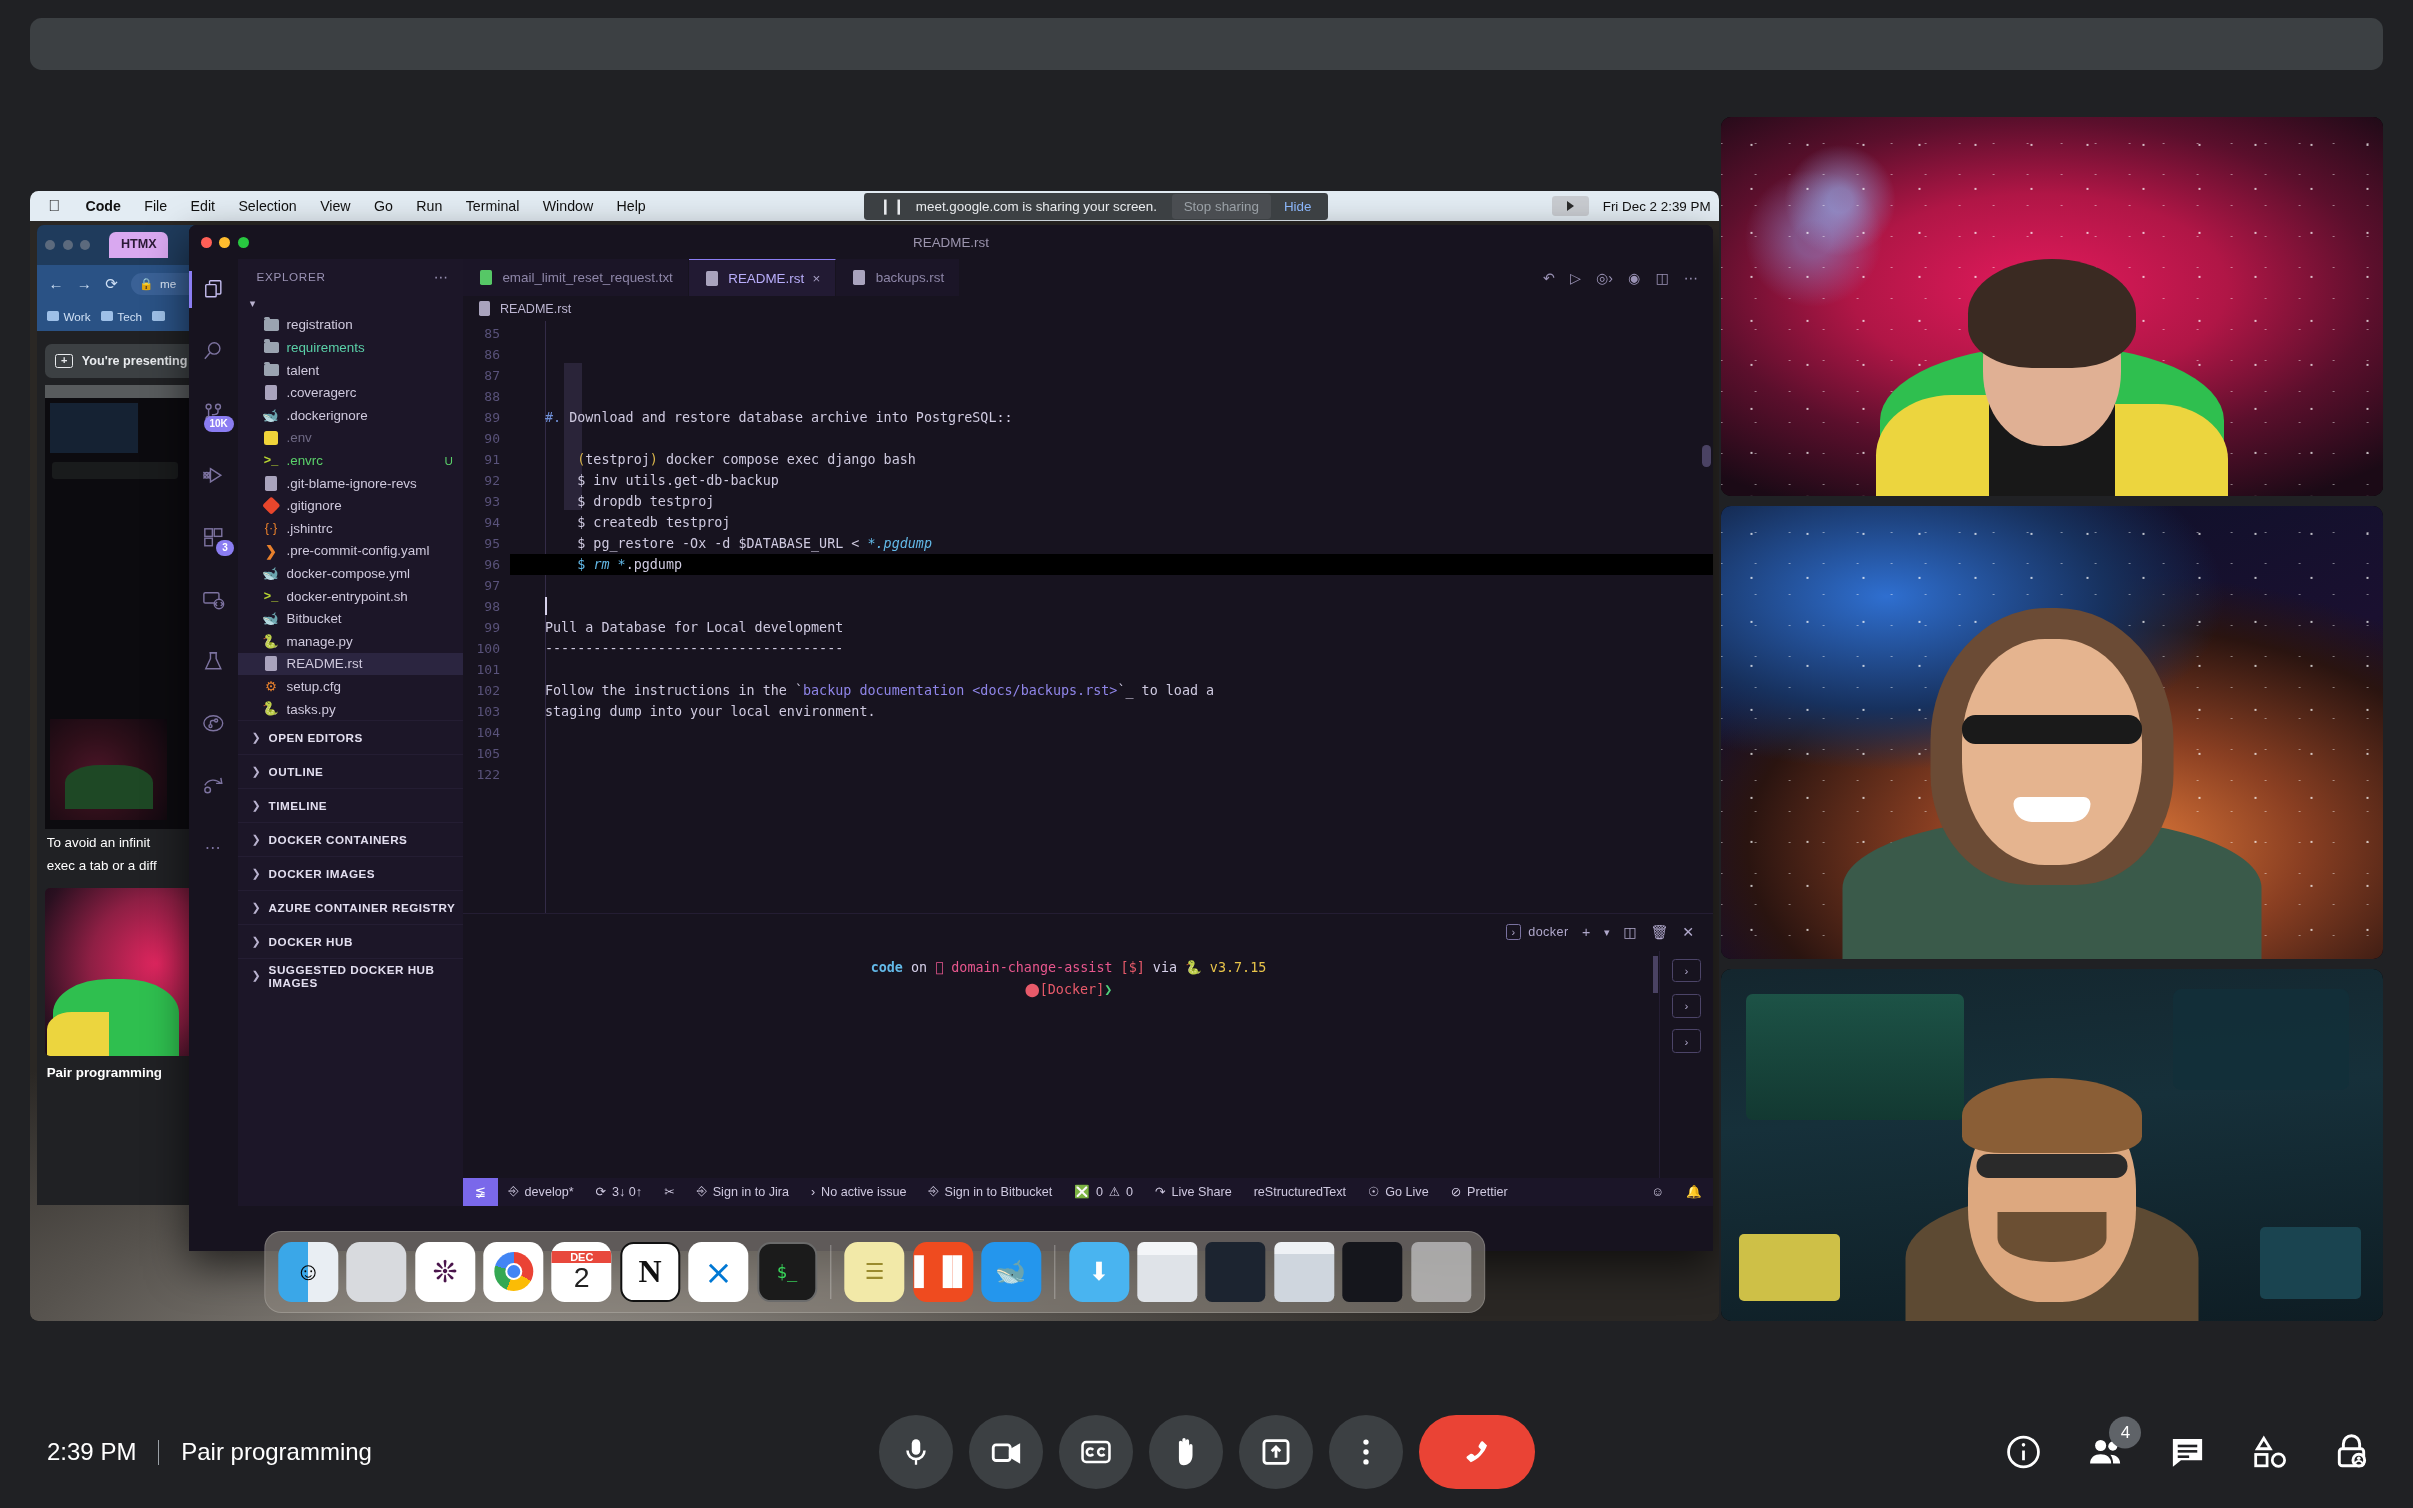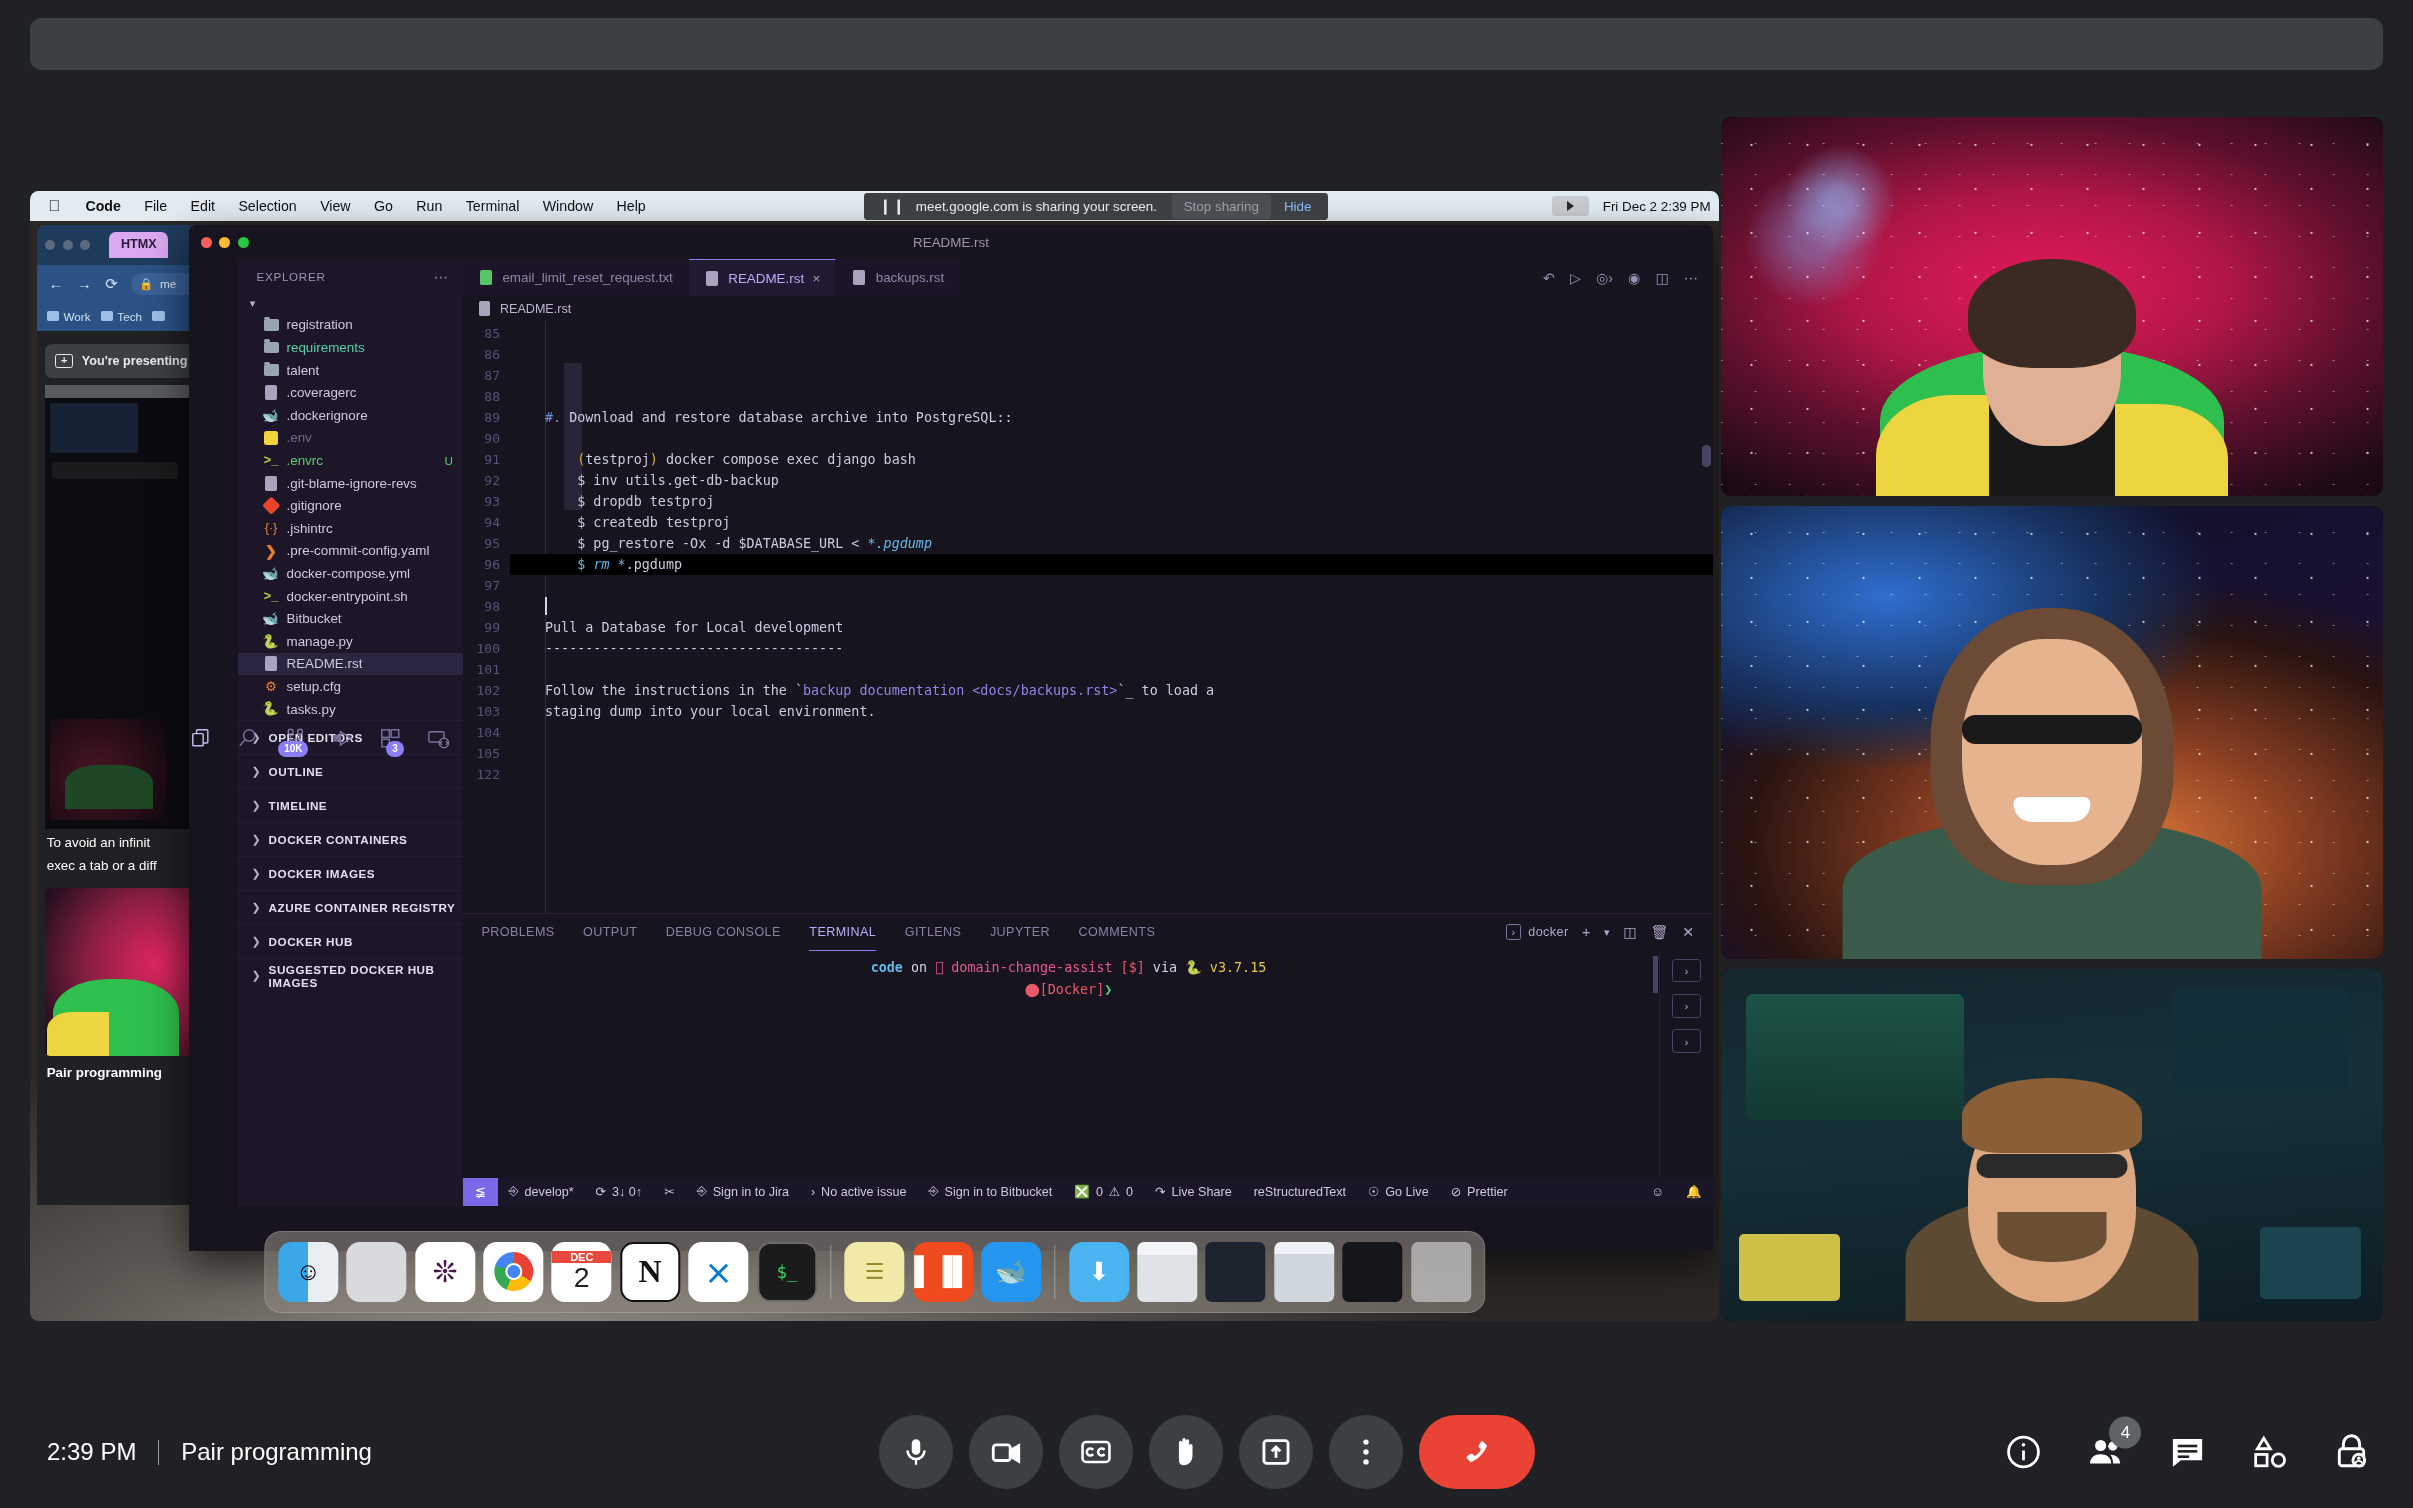--- a/index.html
+++ b/index.html
@@ -130,21 +130,21 @@
     display:flex;align-items:center;
   }
   #vs-traffic { display:flex; gap: 7.5px; padding-left: 11.7px; }
   #vs-traffic .d { width: 11px; height: 11px; border-radius: 50%; }
   #vs-title { position:absolute; left:0; right:0; text-align:center; color:#9b94ad; font-size: 13.4px; }
 
   #vs-body { display: flex; height: 947px; }
 
   
   #activity-bar {
-    width: 49px; background: #17131f; display: flex; flex-direction: row;
+    width: 49px; background: #17131f; display: flex; flex-direction: column;
     align-items: center; padding-top: 11.7px; gap: 25px; flex: none;
   }
   .act {
     width: 37px; height: 37px; display:flex;align-items:center;justify-content:center;
     position: relative; color: #7d73a0;
   }
   .act.active { color: #c5bdf0; }
   .act.active:before {
     content:""; position:absolute; left:-5.9px; top:0; width:2.5px; height:37px; background:#8b7df2;
   }
@@ -733,29 +733,20 @@
                 </div>
               <div id="code-lines">
                 <div id="indent-guide"></div>
                 <div id="block-guide"></div>
               <div class="ln"><span class="tk-dir">#. </span><span class="tk-lit">Download and restore database archive into PostgreSQL::</span></div><div class="ln">&nbsp;</div><div class="ln"><span class="tk-lit">    </span><span class="tk-par">(</span><span class="tk-lit">testproj</span><span class="tk-par">)</span><span class="tk-lit"> docker compose exec django bash</span></div><div class="ln"><span class="tk-lit">    $ inv utils.get-db-backup</span></div><div class="ln"><span class="tk-lit">    $ dropdb testproj</span></div><div class="ln"><span class="tk-lit">    $ createdb testproj</span></div><div class="ln"><span class="tk-lit">    $ pg_restore -Ox -d $DATABASE_URL &lt; </span><span class="tk-key">*</span><span class="tk-em">.pgdump</span></div><div class="ln cur"><span class="tk-lit">    </span><span class="tk-key">$ </span><span class="tk-em">rm </span><span class="tk-key">*</span><span class="tk-lit">.pgdump</span></div><div class="ln">&nbsp;</div><div class="ln">&nbsp;<span class="caret"></span></div><div class="ln"><span class="tk-lit">Pull a Database for Local development</span></div><div class="ln"><span class="tk-lit">-------------------------------------</span></div><div class="ln">&nbsp;</div><div class="ln"><span class="tk-lit">Follow the instructions in the `</span><span class="tk-str">backup documentation &lt;docs/backups.rst&gt;</span><span class="tk-lit">`_ to load a</span></div><div class="ln"><span class="tk-lit">staging dump into your local environment.</span></div><div class="ln">&nbsp;</div><div class="ln">&nbsp;</div><div class="ln">&nbsp;</div><div class="ln">&nbsp;</div><div class="ln">&nbsp;</div><div class="ln">&nbsp;</div><div class="ln">&nbsp;</div></div>
               <div id="scroll-thumb"></div>
             </div>
 
             <div id="panel">
               <div id="panel-tabs">
-                <div id="panel-tab-list" style="display:flex;gap:28.5px;">
-                    <div class="pt">PROBLEMS</div>
-                    <div class="pt">OUTPUT</div>
-                    <div class="pt">DEBUG CONSOLE</div>
-                    <div class="pt active">TERMINAL</div>
-                    <div class="pt">GITLENS</div>
-                    <div class="pt">JUPYTER</div>
-                    <div class="pt">COMMENTS</div>
-                  </div>
                 <div id="panel-right">
                   <span class="trm">
                     <span style="border:0.8px solid #7a72a0;border-radius:2.5px;padding:0.8px 4.2px;font-size:11px;">›</span>
                     <span>docker</span>
                   </span>
                   <span>+</span>
                   <span style="font-size:11px;">▾</span>
                   <span>◫</span>
                   <span>🗑</span>
                   <span>✕</span>

